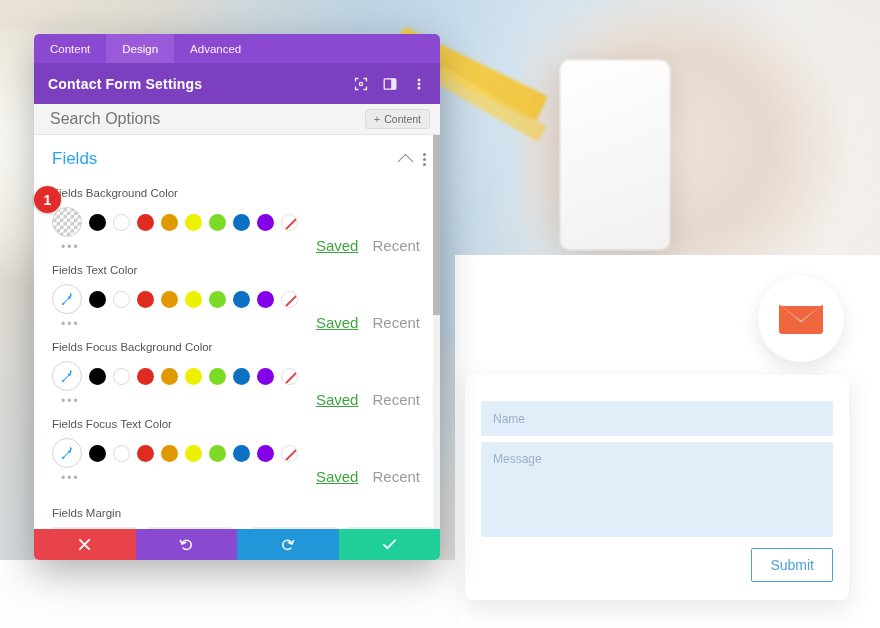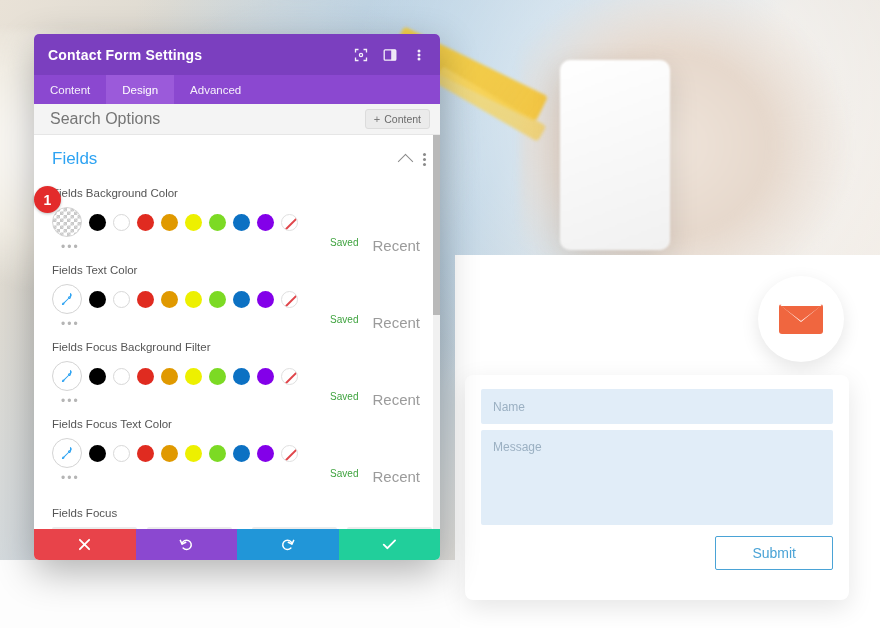--- a/index.html
+++ b/index.html
@@ -59,28 +59,28 @@
 
   
   #contact-card {
     position:absolute; left:465px; top:375px; width:384px; height:225px;
     background:#ffffff; border-radius:8px; box-shadow: 0 8px 26px rgba(0,0,0,0.10);
     padding:14px 16px 14px 16px;
   }
   .cf-row { display:flex; gap:6px; }
   .cf-field {
     background:#e1edf8; height:35px; border-radius:2px; color:#9bb0c2; font-size:12px;
-    display:flex; align-items:center; padding:0 12px; flex:1 1 0;
+    display:flex; align-items:center; padding:0 12px; flex:1 1 0;margin-top:12px;
   }
   .cf-message { background:#e1edf8; border-radius:2px; color:#9bb0c2; font-size:12px;
     padding:10px 12px; height:95px; margin-top:6px; }
   .cf-submit-wrap { display:flex; justify-content:flex-end; margin-top:11px; }
   #cf-submit {
     border:1px solid #4aa3d6; color:#4aa3d6; background:transparent;
-    font-size:14px; padding:8px 36px; border-radius:2px; cursor:pointer;
+    font-size:14px; padding:8px 18px; border-radius:2px; cursor:pointer;
     font-family:"Liberation Sans", sans-serif;
   }
 
   
   #settings-modal {
     position:absolute; left:34px; top:34px; width:406px; height:526px;
     background:#ffffff; border-radius:5px; overflow:hidden;
     box-shadow: 0 12px 38px rgba(0,0,0,0.30);
     display:flex; flex-direction:column;
   }
@@ -144,21 +144,21 @@
   .sw.ring { border:1px solid #d8d8d8; }
   .sw.none {
     background:#ffffff; border:1px solid #e0e0e0; position:relative; overflow:hidden;
   }
   .sw.none:after {
     content:""; position:absolute; left:-1px; top:7px; width:22px; height:1.6px; background:#e0454a;
     transform: rotate(-45deg);
   }
   .row-dots { margin:6px 0 0 9px; color:#b5b5b5; letter-spacing:2px; font-size:12px; line-height:8px; cursor:pointer;}
   .saved-row { display:flex; justify-content:flex-end; gap:14px; margin-top:-14px; padding-right:2px;}
-  .saved-lbl { font-size:10px; color:#3fa33f; cursor:pointer; }
+  .saved-lbl { font-size:15px; color:#3fa33f; cursor:pointer;text-decoration:underline; }
   .recent-lbl { font-size:15px; color:#9b9b9b; cursor:pointer; }
 
   .eyedrop { color:#2ea3f2; }
 
   
   .margin-block { padding:0 18px; }
   .margin-fields { display:flex; align-items:flex-start; gap:0; margin-top:6px; }
   .mf-col { width:85px; }
   .mf-input {
     height:19px; background:#ececec; border:none; border-radius:2px; width:85px; display:block;
@@ -213,20 +213,26 @@
   </div>
   <div class="cf-message">
     <span>Message</span>
   </div>
   <div class="cf-submit-wrap">
     <button id="cf-submit">Submit</button>
   </div>
 </div>
 
 <div id="settings-modal">
+
+  <div id="modal-tabs">
+    <div class="tab">Content</div>
+    <div class="tab active">Design</div>
+    <div class="tab">Advanced</div>
+  </div>
 
   <div id="modal-header">
     <div id="modal-title">Contact Form Settings</div>
     <div class="hdr-icons">
       <span class="hdr-ico">
         <svg width="14" height="14" viewBox="0 0 14 14">
           <g fill="none" stroke="#ffffff" stroke-width="1.3">
             <path d="M1.5 4.5V1.5H4.5"></path>
               <path d="M9.5 1.5H12.5V4.5"></path>
             <path d="M12.5 9.5V12.5H9.5"></path>
@@ -244,26 +250,20 @@
       <span class="hdr-ico">
         <svg width="4" height="14" viewBox="0 0 4 14">
           <circle cx="2" cy="3" r="1.5" fill="#ffffff"></circle>
           <circle cx="2" cy="7" r="1.5" fill="#ffffff"></circle>
           <circle cx="2" cy="11" r="1.5" fill="#ffffff"></circle>
         </svg>
       </span>
     </div>
   </div>
 
-  <div id="modal-tabs">
-    <div class="tab">Content</div>
-    <div class="tab active">Design</div>
-    <div class="tab">Advanced</div>
-  </div>
-
   <div id="search-bar">
     <input id="search-input" placeholder="Search Options" style="">
     <div id="filter-btn">
       <span class="plus">+</span>
       <span>Content</span>
     </div>
   </div>
 
   <div id="modal-body">
     <div id="modal-scroll">
@@ -320,21 +320,21 @@
           <span class="sw none"></span>
         </div>
         <div class="row-dots">•••</div>
         <div class="saved-row">
           <span class="saved-lbl">Saved</span>
           <span class="recent-lbl">Recent</span>
         </div>
       </div>
 
       <div class="opt-group">
-        <div class="opt-label">Fields Focus Background Filter</div>
+        <div class="opt-label">Fields Focus Background Color</div>
         <div class="swatch-row">
           <span class="picker-btn">
             <svg class="eyedrop" width="15" height="15" viewBox="0 0 16 16">
               <path d="M11.2 1.6c1 1 1 2.3 0 3.2l-.6.6.6.6-1 1-.6-.6-5 5L3 12l-.4 1.4L4 13l.6-1.6 5-5-.6-.6 1-1 .6.6.6-.6z" fill="none" stroke="#2ea3f2" stroke-width="1.1" stroke-linejoin="round"></path>
             </svg>
           </span>
           <span class="sw" style="background:#000000"></span>
           <span class="sw ring" style="background:#ffffff"></span>
           <span class="sw" style="background:#e02b20"></span>
           <span class="sw" style="background:#e09900"></span>
@@ -370,21 +370,21 @@
           <span class="sw none"></span>
         </div>
         <div class="row-dots">•••</div>
         <div class="saved-row">
           <span class="saved-lbl">Saved</span>
           <span class="recent-lbl">Recent</span>
         </div>
       </div>
 
       <div class="margin-block">
-        <div class="opt-label" style="margin-top:22px">Fields Focus</div>
+        <div class="opt-label" style="margin-top:22px">Fields Margin</div>
         <div class="margin-fields">
           <div class="mf-col">
             <span class="mf-input"></span>
 
           </div>
           <div class="link-ico">⌘</div>
           <div class="mf-col">
             <span class="mf-input"></span>
 
           </div>

